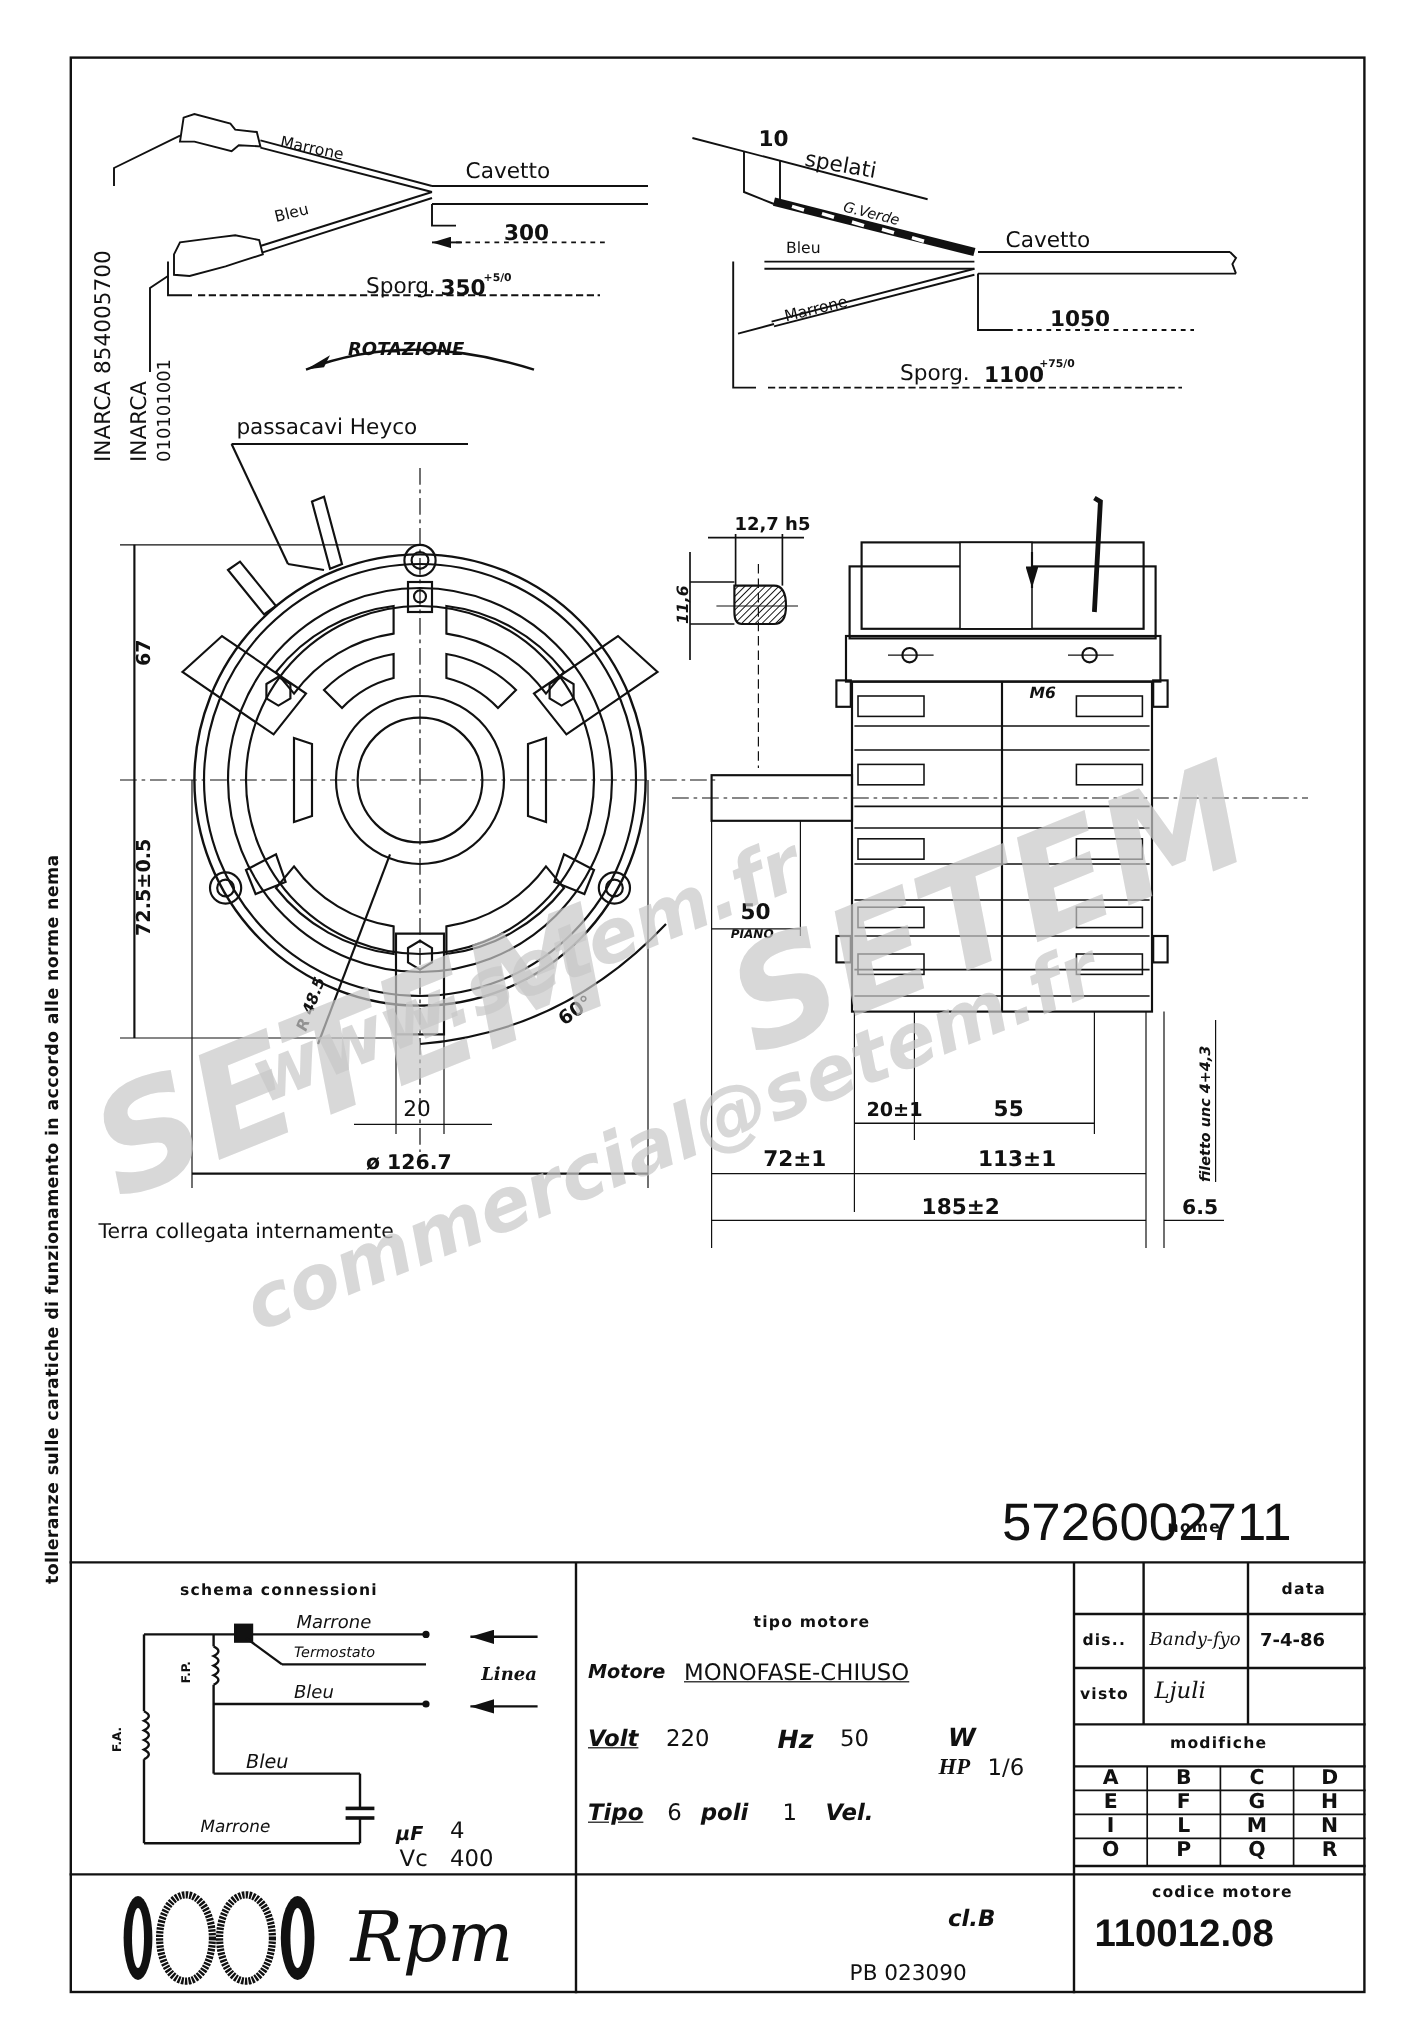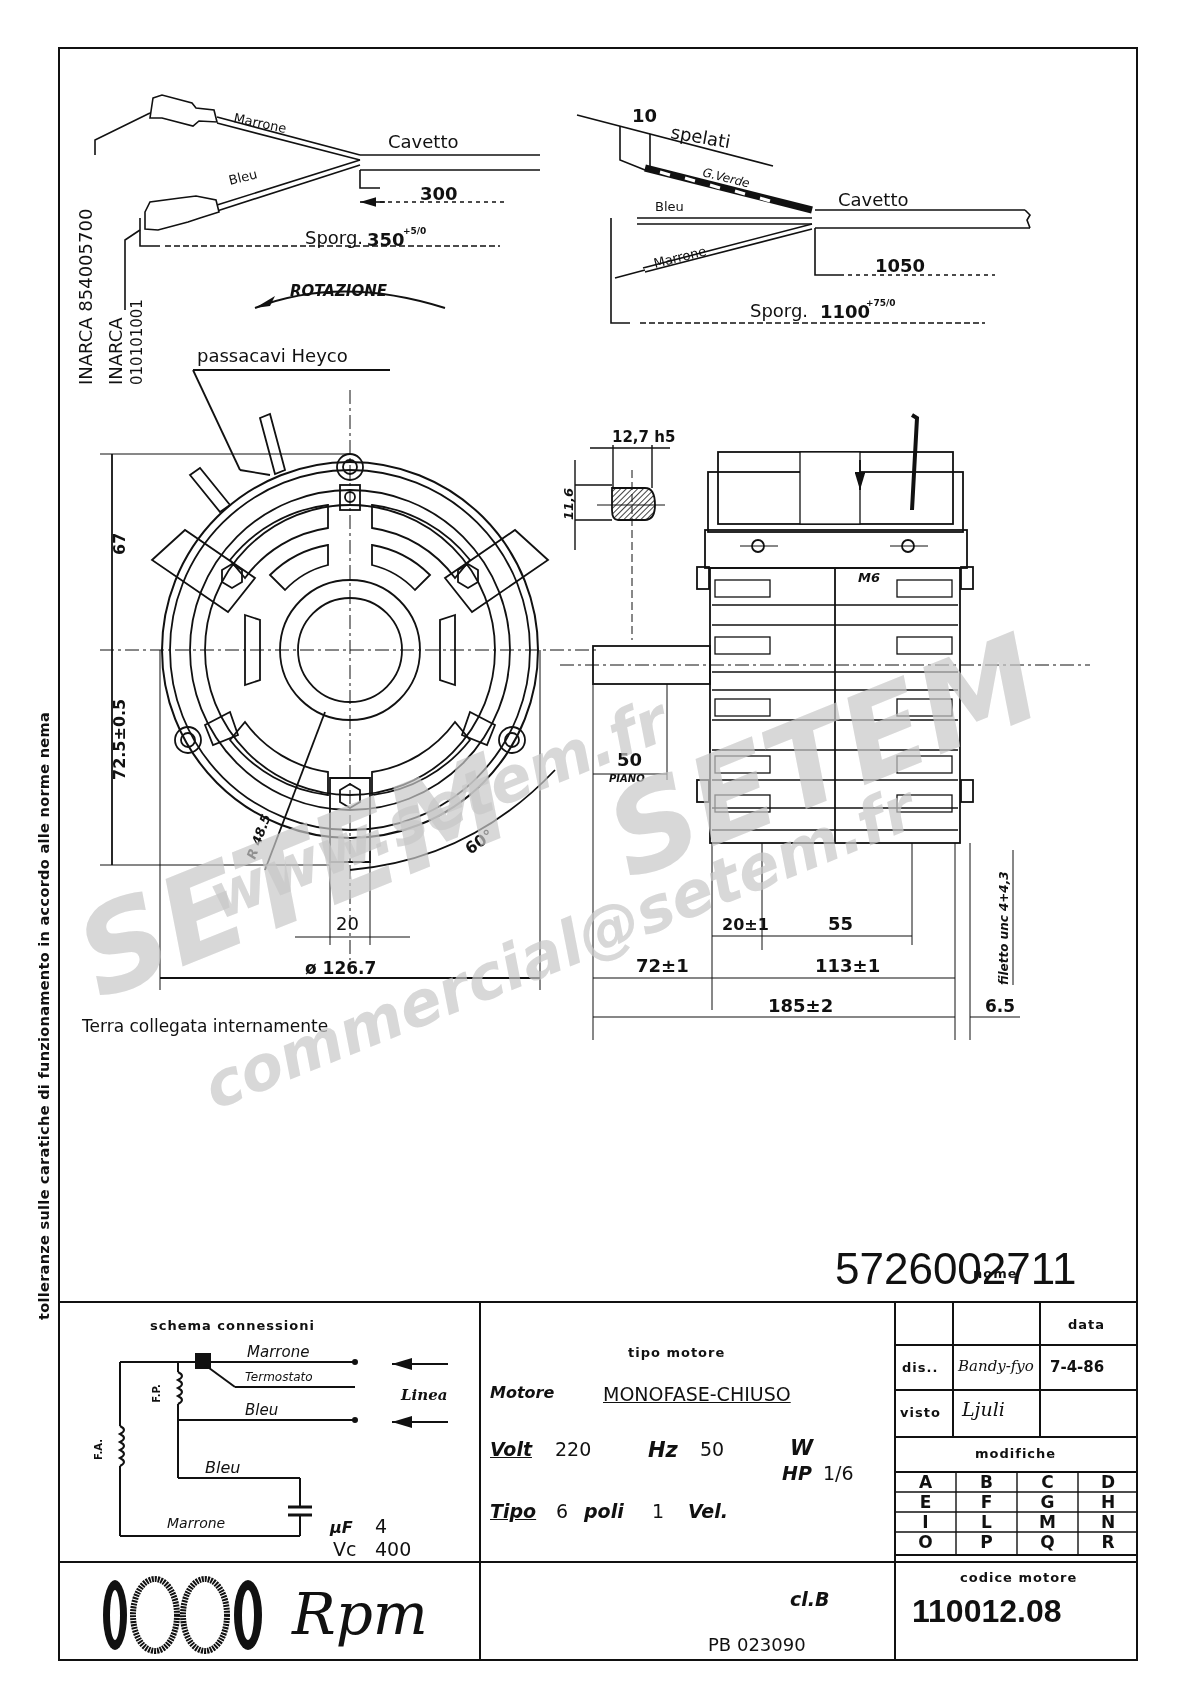--- a/index.html
+++ b/index.html
@@ -341,27 +341,27 @@
 <div class="cell" style="left:88px;top:1444px;font-size:10px;font-weight:bold;transform:rotate(-90deg);">F.A.</div>
 <div class="cell" style="left:205px;top:1458px;font-size:16px;font-style:italic;">Bleu</div>
 <div class="cell" style="left:167px;top:1515px;font-size:14px;font-style:italic;">Marrone</div>
 <div class="cell" style="left:330px;top:1518px;font-size:16px;font-weight:bold;font-style:italic;">µF</div>
 <div class="cell" style="left:375px;top:1515px;font-size:19px;">4</div>
 <div class="cell" style="left:333px;top:1538px;font-size:19px;">Vc</div>
 <div class="cell" style="left:375px;top:1538px;font-size:19px;">400</div>
 
 <div class="lbl" style="left:628px;top:1318px;margin-top:27px;">tipo motore</div>
 <div class="cell" style="left:490px;top:1383px;font-size:16px;font-weight:900;font-style:italic;">Motore</div>
-<div class="cell" style="left:603px;top:1383px;font-size:19px;text-decoration:underline;">MONOFASE-CHIUSO</div>
+<div class="cell" style="left:570px;top:1383px;font-size:19px;text-decoration:underline;">MONOFASE-CHIUSO</div>
 <div class="cell" style="left:490px;top:1438px;font-size:19px;font-weight:900;font-style:italic;text-decoration:underline;">Volt</div>
 <div class="cell" style="left:555px;top:1438px;font-size:19px;">220</div>
 <div class="cell" style="left:648px;top:1438px;font-size:21px;font-weight:900;font-style:italic;">Hz</div>
 <div class="cell" style="left:700px;top:1438px;font-size:19px;">50</div>
 <div class="cell" style="left:790px;top:1436px;font-size:21px;font-weight:900;font-style:italic;">W</div>
-<div class="cell" style="left:782px;top:1462px;font-size:19px;font-weight:900;font-style:italic;">HP</div>
+<div class="cell" style="left:782px;top:1462px;font-size:19px;font-weight:900;font-style:italic;font-family:Liberation Serif, serif;">HP</div>
 <div class="cell" style="left:823px;top:1462px;font-size:19px;">1/6</div>
 <div class="cell" style="left:490px;top:1500px;font-size:19px;font-weight:900;font-style:italic;text-decoration:underline;">Tipo</div>
 <div class="cell" style="left:556px;top:1500px;font-size:19px;">6</div>
 <div class="cell" style="left:584px;top:1500px;font-size:19px;font-weight:900;font-style:italic;">poli</div>
 <div class="cell" style="left:652px;top:1500px;font-size:19px;">1</div>
 <div class="cell" style="left:688px;top:1500px;font-size:19px;font-weight:900;font-style:italic;">Vel.</div>
 <div class="cell" style="left:790px;top:1588px;font-size:19px;font-weight:900;font-style:italic;">cl.B</div>
 
 <div class="lbl" style="left:973px;top:1266px;">nome</div>
 <div class="lbl" style="left:1068px;top:1317px;">data</div>

